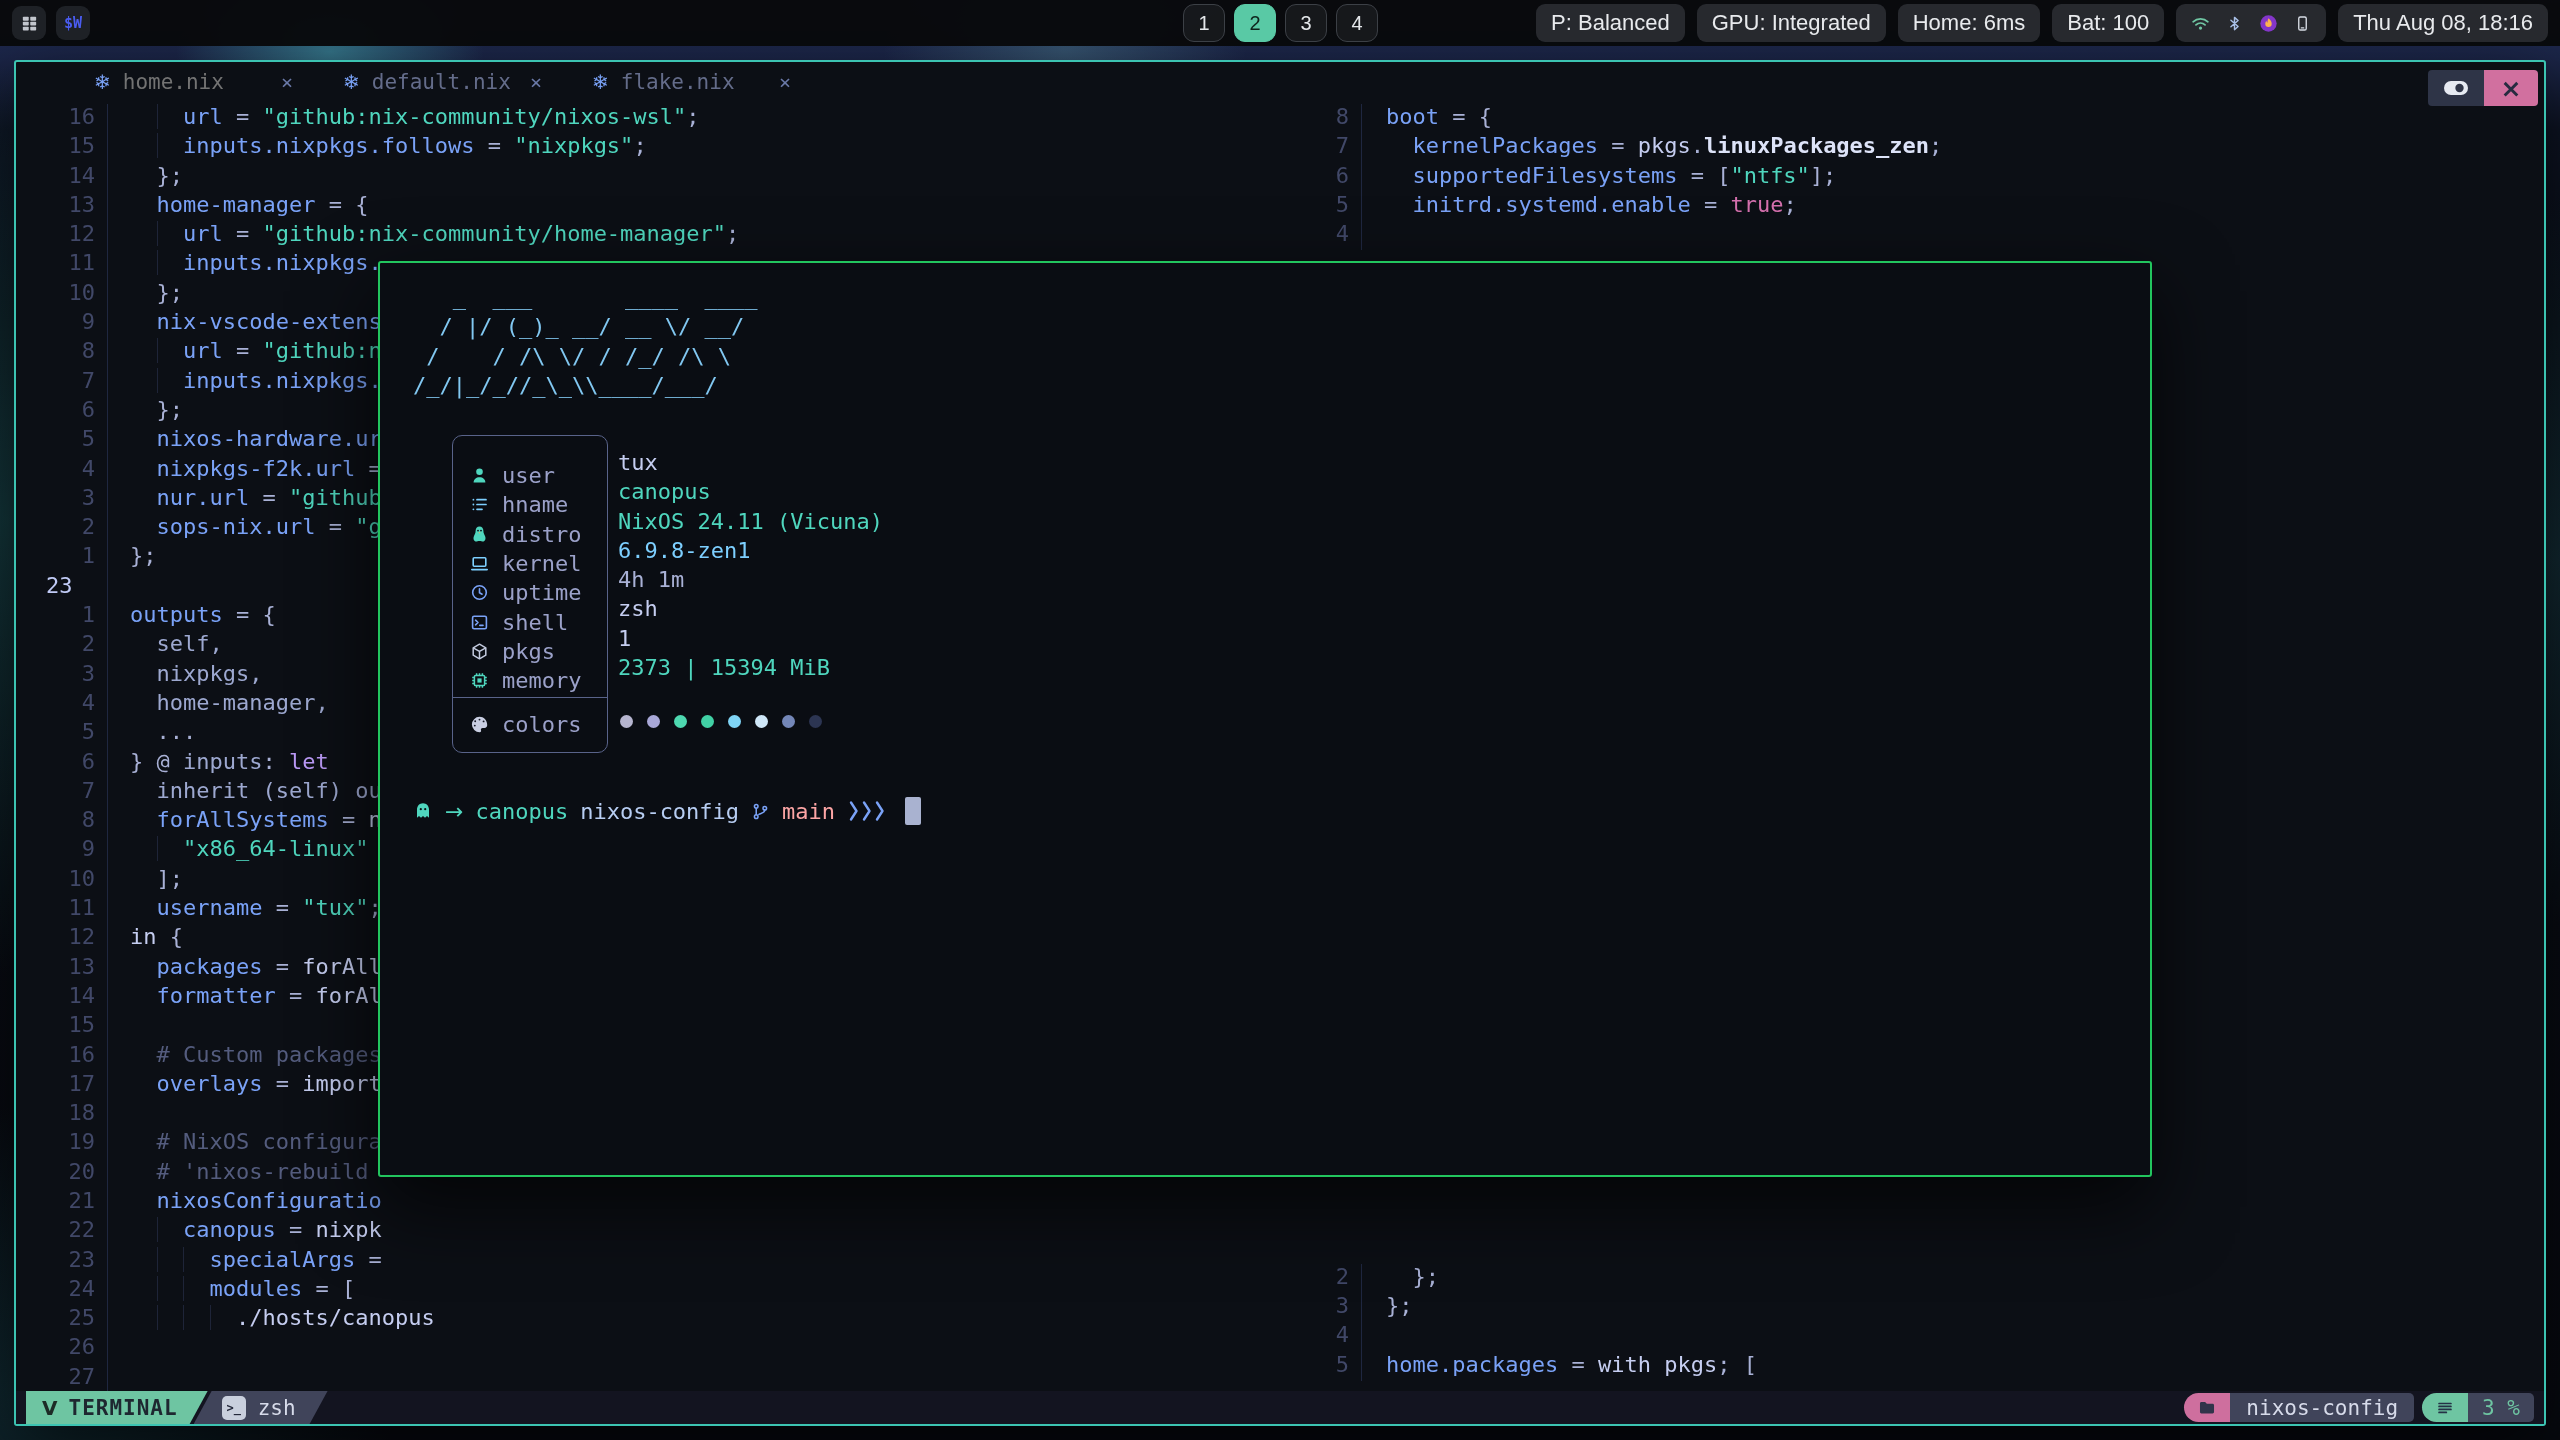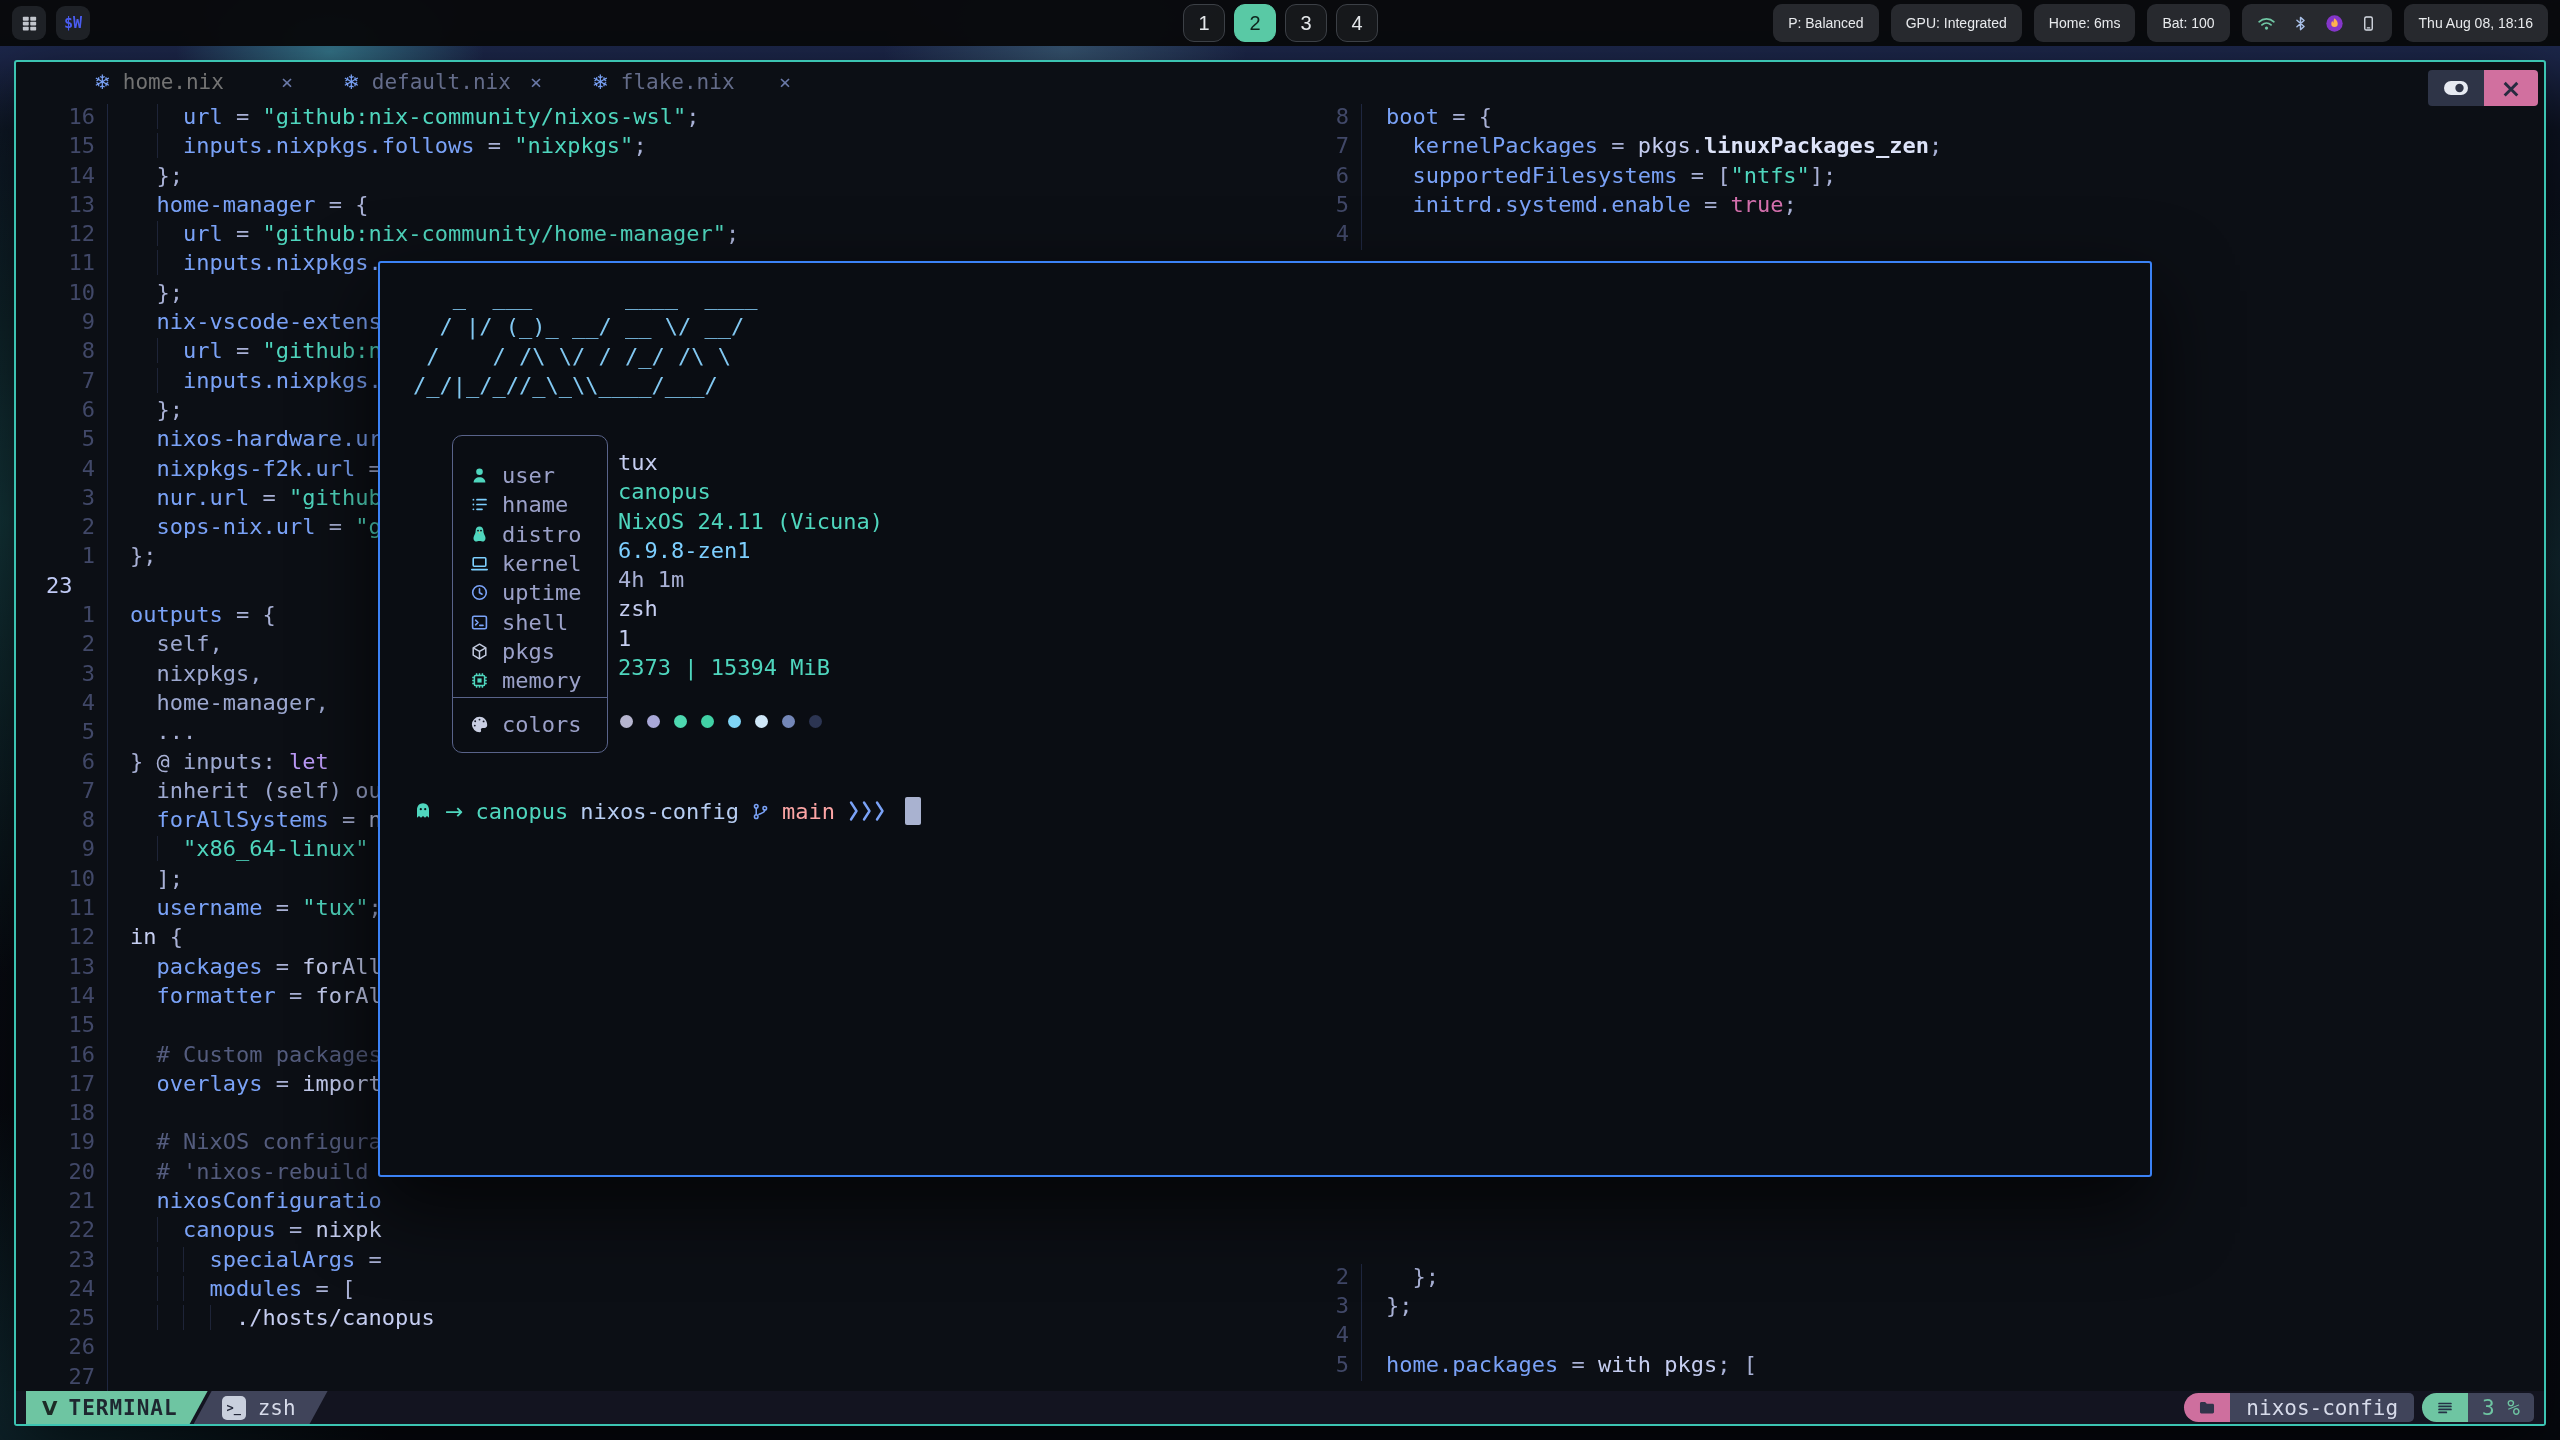--- a/index.html
+++ b/index.html
@@ -20,21 +20,21 @@
   #topbar{position:absolute;left:0;top:0;width:2560px;height:46px;background:rgba(8,9,11,.97);
     display:flex;align-items:center;padding:0 12px;z-index:50}
   .icon-btn{width:34px;height:34px;border-radius:9px;background:#1e2126;display:flex;align-items:center;justify-content:center;margin-right:10px}
   #logo-btn{color:#4a5cf0;font:700 15px "DejaVu Sans Mono",monospace}
   #workspaces{position:absolute;left:1183px;top:4px;display:flex;gap:9px}
   .ws{width:42px;height:38px;border:1px solid #3c4046;border-radius:11px;background:rgba(28,30,34,.7);
     color:#e4e7ea;font-size:20px;display:flex;align-items:center;justify-content:center}
   .ws.active{background:#59c9a5;border-color:#59c9a5;color:#0e241c}
   #bar-right{margin-left:auto;display:flex;align-items:center;gap:12px}
   .pill{background:#27292e;border-radius:9px;padding:12px 15px;height:38px;display:flex;align-items:center;
-    color:#e8eaed;font-size:14px;white-space:nowrap}
+    color:#e8eaed;font-size:22px;white-space:nowrap}
   #tray{gap:16px;display:flex;align-items:center}
   .ico{display:inline-flex;align-items:center;justify-content:center;line-height:0}
 
   
   #window{position:absolute;left:14px;top:60px;width:2532px;height:1366px;background:#0c0f15;
     border:2px solid #3cc4b2;border-radius:3px;box-shadow:0 24px 70px rgba(0,0,0,.6)}
   #tabbar{position:absolute;left:0;top:0;right:0;height:40px;display:flex;align-items:center;padding-left:62px;gap:14px}
   .tab{display:flex;align-items:center;height:40px;padding:0 16px;gap:12px;min-width:235px}
   .snow{font-family:"DejaVu Sans",sans-serif;color:#7aa2f7;font-size:20px}
   .tlabel{font:21px "DejaVu Sans Mono",monospace;color:#646c8a}
@@ -75,21 +75,21 @@
   .seg2{display:flex;height:29px;align-items:center}
   .cap-ico{width:46px;height:29px;border-radius:15px 0 0 15px;display:flex;align-items:center;justify-content:center}
   .cap-pink{background:#ce6f9e}
   .cap-green{background:#6ec5a2}
   .cap-txt{background:#40445a;height:29px;display:flex;align-items:center;padding:0 16px;
     font:21px "DejaVu Sans Mono",monospace;color:#d7dbea;border-radius:0 5px 5px 0}
   .cap-txt.teal{color:#6ec5a2;padding:0 14px}
 
   
   #terminal{position:absolute;left:378px;top:261px;width:1774px;height:916px;background:#0a0d13;
-    border:2px solid #3b82f6;border-radius:3px;box-shadow:0 30px 80px rgba(0,0,0,.7);z-index:20}
+    border:2px solid #22c55e;border-radius:3px;box-shadow:0 30px 80px rgba(0,0,0,.7);z-index:20}
   #ascii{position:absolute;left:33px;top:20px;font:22px "DejaVu Sans Mono",monospace;line-height:29.3px;
     color:#82c8f2;white-space:pre}
   #ffbox{position:absolute;left:72px;top:172px;width:156px;height:318px;border:1px solid #59638a;border-radius:10px;padding-top:25px}
   .frow{display:flex;align-items:center;height:29.3px;padding-left:17px;gap:13px}
   .flabel{font:22px "DejaVu Sans Mono",monospace;color:#9ba1c9}
   #ffdivider{position:absolute;left:0;right:0;top:261px;border-top:1px solid #59638a}
   #ffcolors{position:absolute;left:0;right:0;top:274px}
   #ffvalues{position:absolute;left:238px;top:172px;padding-top:13px;font:22px "DejaVu Sans Mono",monospace;line-height:29.3px}
   .fval{height:29.3px;white-space:pre}
   .v-f{color:#c5cdf0}.v-t{color:#4fd6be}.v-cy{color:#7dcfff}.v-l{color:#a9b1d6}

